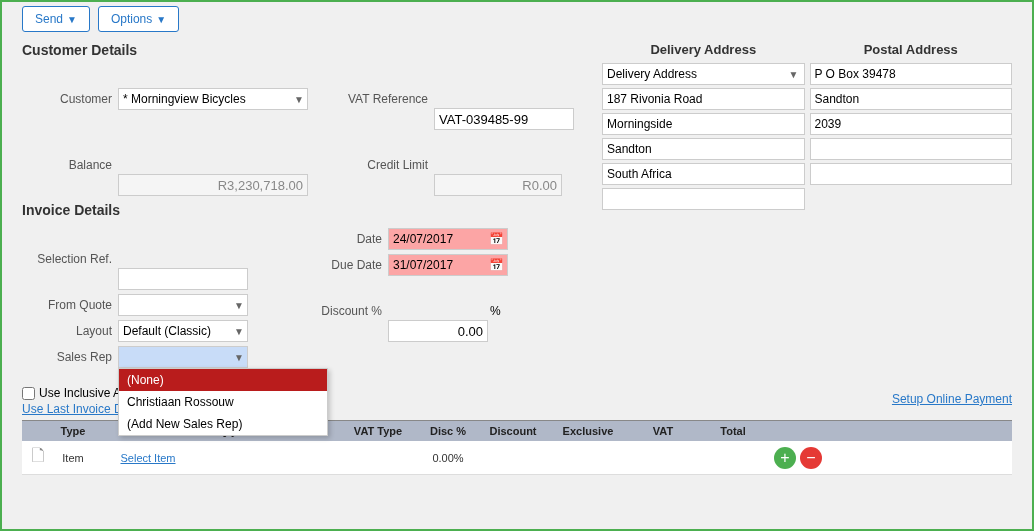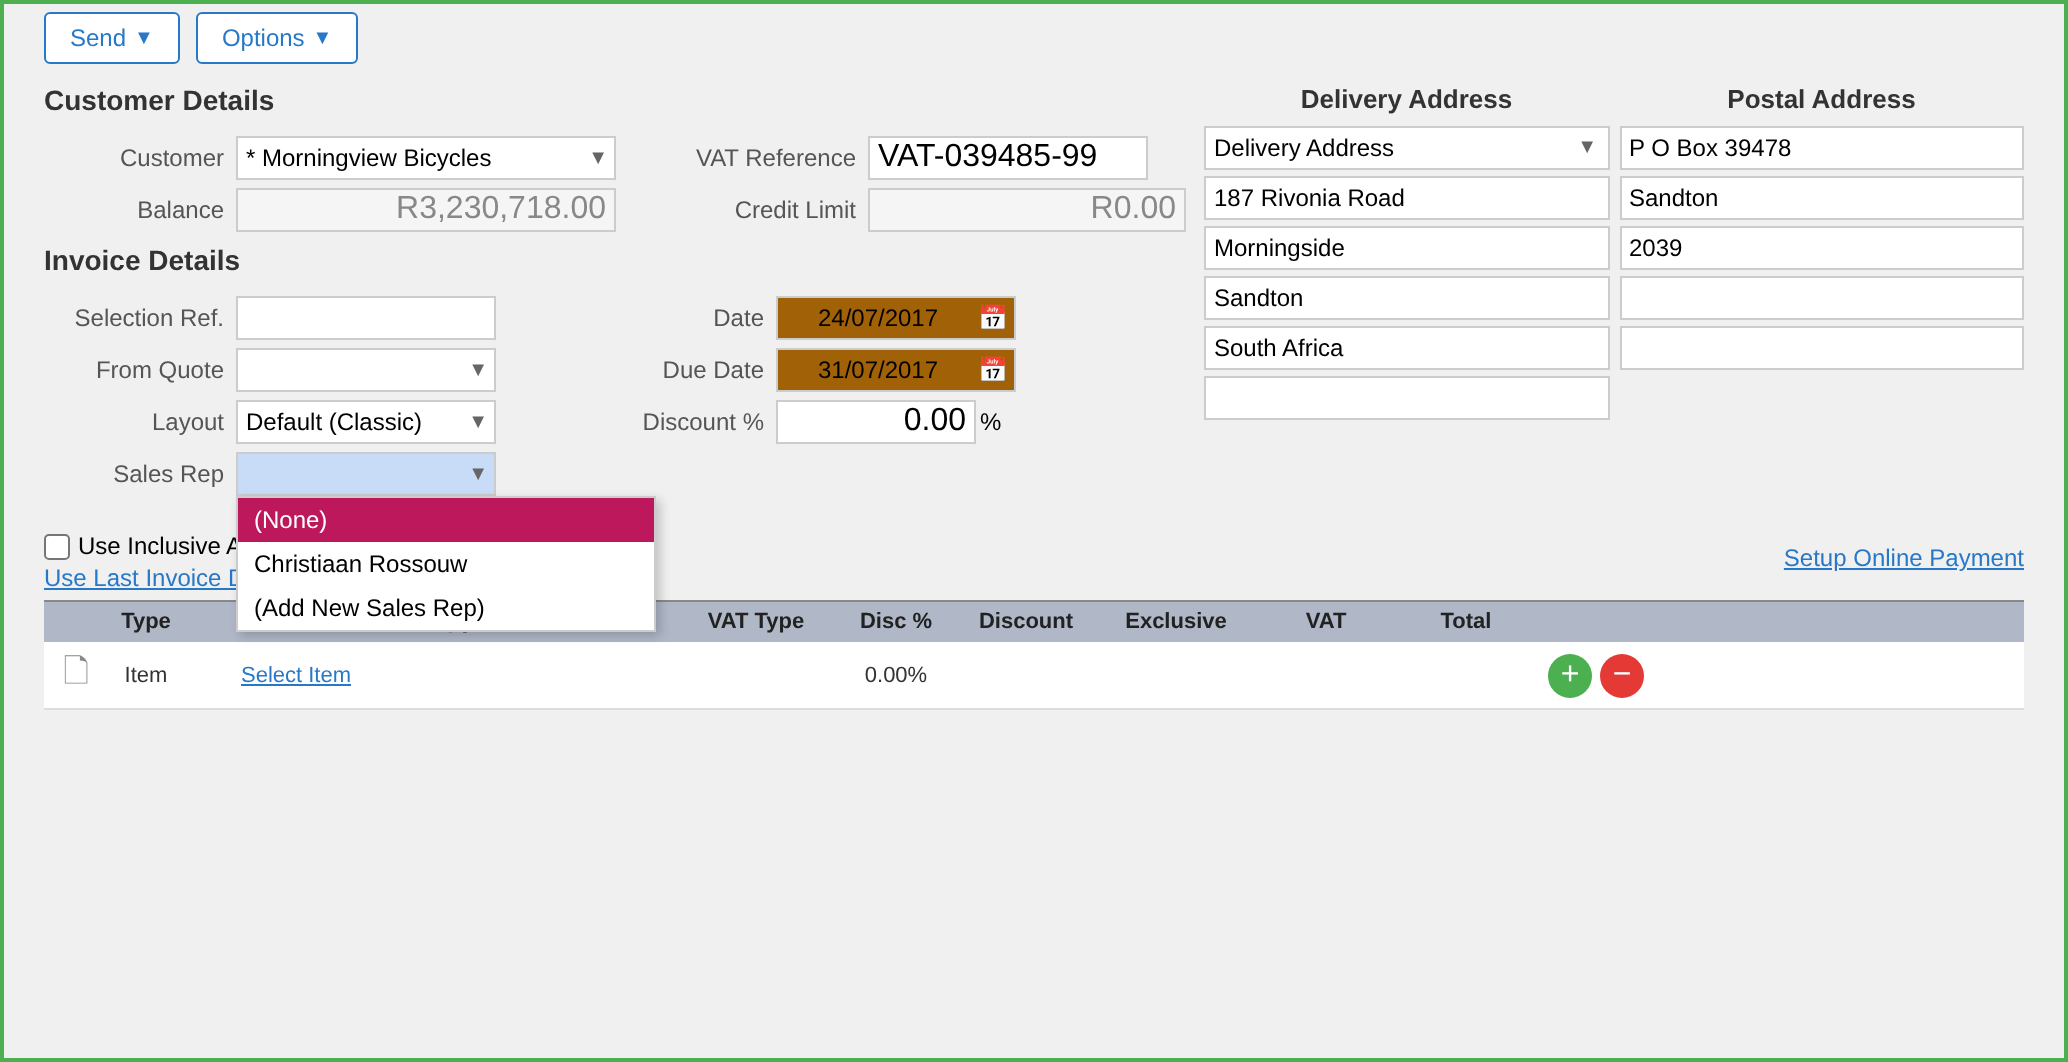--- a/index.html
+++ b/index.html
@@ -12,39 +12,39 @@
     .content-area { flex: 1; padding: 0 20px; overflow: hidden; }
     .top-section { display: flex; gap: 20px; margin-bottom: 8px; }
     .customer-details { flex: 0 0 auto; width: 560px; }
     .address-section { flex: 1; display: flex; gap: 5px; }
     .section-title { font-weight: bold; font-size: 14px; color: #333; margin-bottom: 6px; padding-bottom: 4px; }
     .address-col { flex: 1; }
     .address-col-title { font-weight: bold; font-size: 13px; color: #333; text-align: center; margin-bottom: 6px; }
     .form-row { display: flex; align-items: center; margin-bottom: 4px; }
     .form-label { color: #555; text-align: right; min-width: 90px; margin-right: 6px; white-space: nowrap; }
     .form-label-underline { text-decoration: underline; }
-    .form-input { border: 1px solid #ccc; background: white; height: 22px; padding: 0 4px; font-size: 16px; }
+    .form-input { border: 1px solid #ccc; background: white; height: 22px; padding: 0 4px; font-size: 13px; margin-top: 40px; }
     .form-input-readonly { background: #f5f5f5; color: #888; text-align: right; }
     .form-select-wrapper { position: relative; display: inline-flex; align-items: center; }
     .form-select { border: 1px solid #ccc; background: white; height: 22px; padding: 0 36px 0 4px; font-size: 12px; appearance: none; cursor: pointer; }
     .select-arrow { position: absolute; right: 4px; font-size: 10px; color: #666; pointer-events: none; }
     .invoice-details { margin-top: 6px; }
     .invoice-grid { display: flex; gap: 20px; }
     .invoice-col { flex: 1; }
     .address-input { width: 100%; border: 1px solid #ccc; background: white; height: 22px; padding: 0 4px; font-size: 12px; margin-bottom: 3px; }
     .address-dropdown-wrapper { position: relative; margin-bottom: 3px; }
     .address-dropdown { width: 100%; border: 1px solid #ccc; background: white; height: 22px; padding: 0 20px 0 4px; font-size: 12px; appearance: none; cursor: pointer; }
     .addr-arrow { position: absolute; right: 6px; top: 50%; transform: translateY(-50%); font-size: 10px; color: #666; pointer-events: none; }
     .date-input-wrapper { position: relative; display: inline-flex; align-items: center; }
-    .date-input { border: 1px solid #ccc; background: #a16207; height: 22px; padding: 0 22px 0 4px; font-size: 12px; text-align: center; width: 120px; }
+    .date-input { border: 1px solid #ccc; background: #fca5a5; height: 22px; padding: 0 22px 0 4px; font-size: 12px; text-align: left; width: 120px; }
     .cal-icon { position: absolute; right: 4px; font-size: 12px; color: #555; }
     .sales-rep-wrapper { position: relative; }
     .dropdown-list { position: absolute; top: 22px; left: 0; width: 210px; background: white; border: 1px solid #ccc; z-index: 100; box-shadow: 2px 2px 5px rgba(0,0,0,0.2); }
     .dropdown-item { padding: 4px 8px; cursor: pointer; }
-    .dropdown-item-selected { background: #be185d; color: white; }
+    .dropdown-item-selected { background: #b91c1c; color: white; }
     .use-inclusive { display: flex; align-items: center; gap: 4px; margin-top: 6px; }
     .use-inclusive input { cursor: pointer; }
     .use-last-invoice { color: #2878c8; text-decoration: underline; cursor: pointer; margin-top: 2px; }
     .setup-online { text-align: right; color: #2878c8; text-decoration: underline; cursor: pointer; margin-top: 2px; margin-right: 0; }
     .table-header { display: flex; background: #b0b8c8; padding: 4px 6px; margin-top: 4px; gap: 0; align-items: center; border-top: 1px solid #888; }
     .table-header-cell { font-weight: bold; color: #222; font-size: 11px; text-align: center; }
     .table-row { display: flex; background: white; padding: 3px 6px; align-items: center; border-bottom: 1px solid #ddd; }
     .table-cell { font-size: 11px; text-align: center; color: #333; }
     .select-item-link { color: #2878c8; text-decoration: underline; cursor: pointer; }
     .col-type { width: 50px; }
@@ -95,21 +95,21 @@
             <span class="select-arrow">▼</span>
           </div>
           <span class="form-label" style="margin-left:30px;">VAT Reference</span>
           <input class="form-input" style="width: 140px;" type="text" value="VAT-039485-99">
         </div>
 
         <div class="form-row">
           <span class="form-label">Balance</span>
           <input class="form-input form-input-readonly" style="width: 190px;" type="text" readonly="" value="R3,230,718.00">
           <span class="form-label" style="margin-left:30px;">Credit Limit</span>
-          <input class="form-input form-input-readonly" style="width: 159px;" type="text" readonly="" value="R0.00">
+          <input class="form-input form-input-readonly" style="width: 128px;" type="text" readonly="" value="R0.00">
         </div>
 
         <div class="invoice-details">
           <div class="section-title">Invoice Details</div>
 
           <div class="invoice-grid">
             <div class="invoice-col">
               <div class="form-row">
                 <span class="form-label">Selection Ref.</span>
                 <input class="form-input" style="width: 130px;" type="text">

